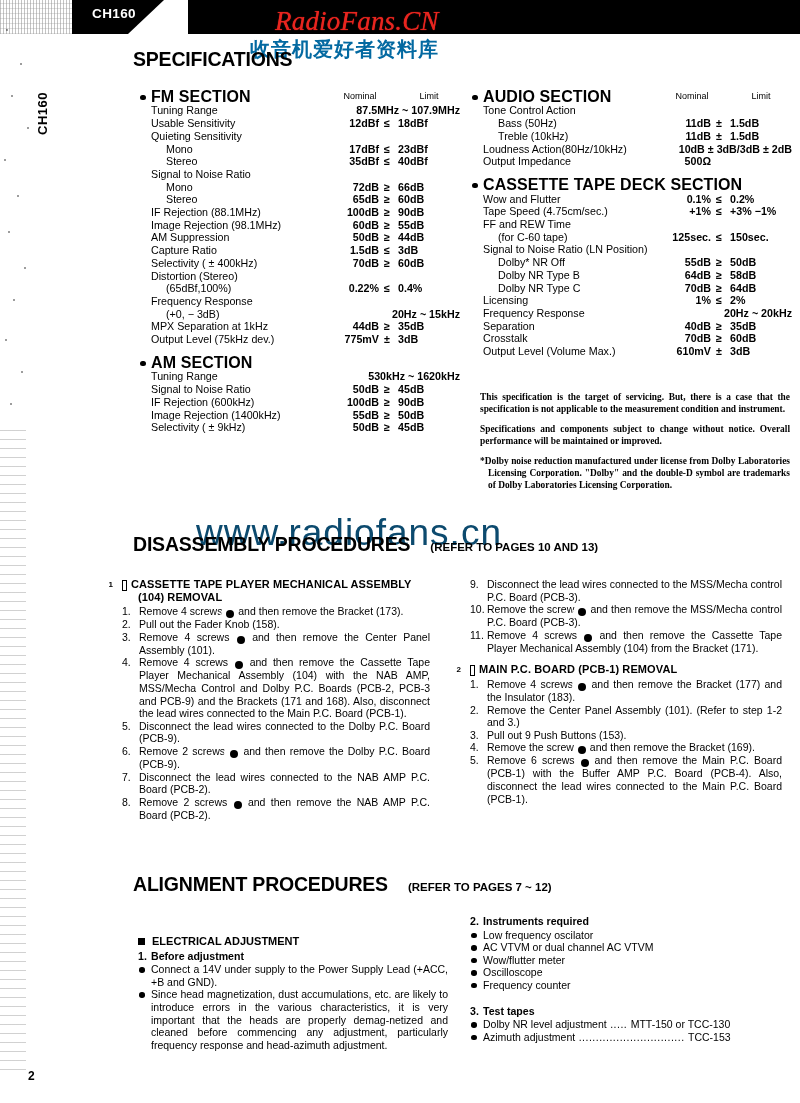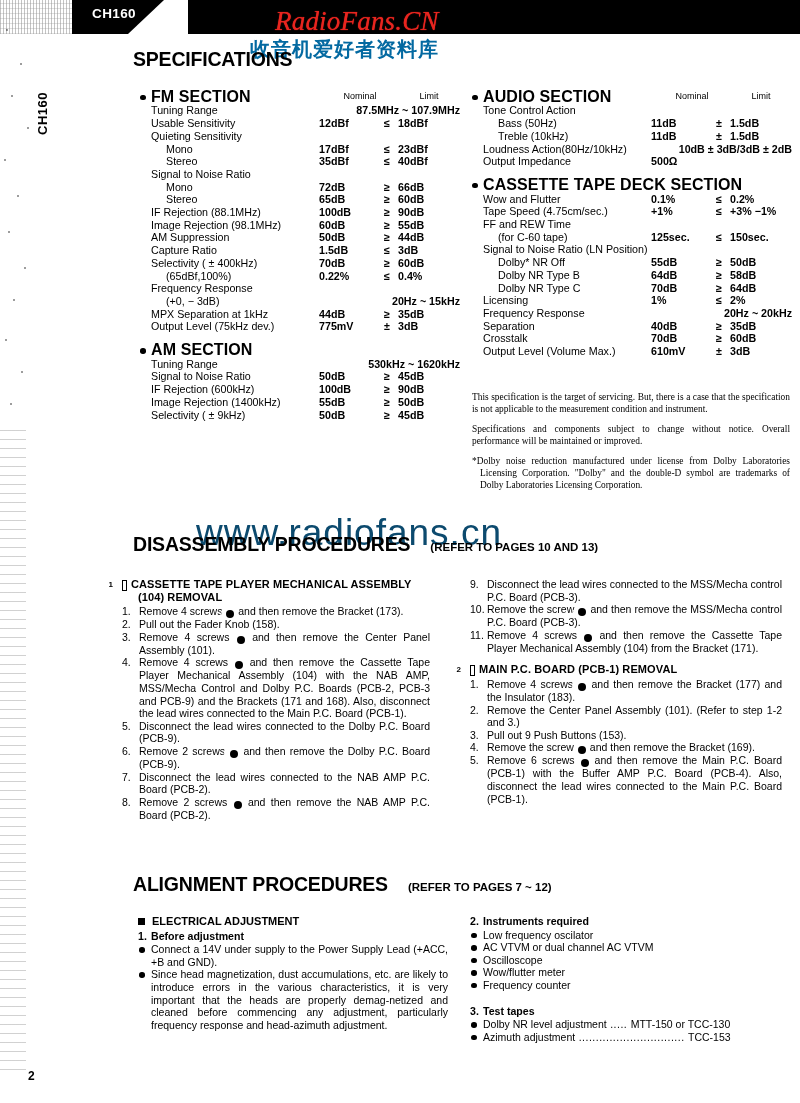--- a/index.html
+++ b/index.html
@@ -117,41 +117,41 @@
   }
   .grp-gap{height:11px;}
 
   .srow{display:flex;align-items:baseline;white-space:nowrap;}
   .srow .lbl{padding-left:11px;flex:0 0 auto;}
   .srow .lbl.ind{padding-left:26px;}
   .srow .vals{
     margin-left:auto;display:flex;align-items:baseline;
     font-weight:bold;
   }
-  .srow .nom{width:60px;}
+  .srow .nom{width:60px;text-align:right;}
   .srow .op{width:16px;text-align:center;}
   .srow .lim{width:62px;text-align:left;padding-left:3px;}
   .srow .wide{text-align:right;font-weight:bold;}
   .srow.full .vals{font-weight:bold;}
 
   .colhead{
     display:flex;font-size:9px;font-weight:normal;
     margin-bottom:1px;
   }
   .colhead .sp{margin-left:auto;}
   .colhead .n{width:76px;text-align:center;}
   .colhead .l{width:62px;text-align:center;}
 
   
   #notes{
     position:absolute;left:472px;top:392px;width:318px;
     font-family:"Liberation Serif", serif;
     font-size:9.4px;line-height:11.6px;text-align:justify;
   }
-  #notes p{margin:0 0 9px 0;}
+  #notes p{margin:0 0 9px 8px;font-weight:bold;}
   #notes p.hang{padding-left:8px;text-indent:-8px;}
 
   
   .proc-col{position:absolute;font-size:10.5px;line-height:12.6px;}
   #disasm-left{left:122px;top:578px;width:308px;}
   #disasm-right{left:470px;top:578px;width:312px;}
   #align-left{left:138px;top:915px;width:310px;}
   #align-right{left:470px;top:915px;width:315px;}
 
   .sq-head{
@@ -173,20 +173,21 @@
     background:#000;color:#fff;font-size:6px;line-height:8px;
     text-align:center;font-weight:bold;vertical-align:-1px;
     margin:0 1px;
   }
   .gap-sm{height:9px;}
   .gap-md{height:13px;}
 
   .blk-head{
     font-weight:bold;font-size:11px;position:relative;padding-left:14px;
     margin-bottom:2px;
+    margin-top:20px;
   }
   .blk-head:before{
     content:"";position:absolute;left:0;top:2.5px;
     width:7px;height:7px;background:#000;
   }
   .sub-head{font-weight:bold;font-size:10.6px;padding-left:0;margin-bottom:1px;}
   .sub-head .n{display:inline-block;width:13px;}
   .bullet{
     position:relative;padding-left:13px;text-align:justify;
     margin-bottom:0;
@@ -334,20 +335,28 @@
             <span class="op">≤</span>
             <span class="lim">3dB</span>
           </span>
         </div>
         <div class="srow">
           <span class="lbl">Selectivity ( ± 400kHz)</span>
           <span class="vals">
             <span class="nom">70dB</span>
             <span class="op">≥</span>
             <span class="lim">60dB</span>
+          </span>
+        </div>
+        <div class="srow">
+          <span class="lbl">Distortion (Stereo)</span>
+          <span class="vals">
+            <span class="nom"></span>
+            <span class="op"></span>
+            <span class="lim"></span>
           </span>
         </div>
         <div class="srow">
           <span class="lbl ind">(65dBf,100%)</span>
           <span class="vals">
             <span class="nom">0.22%</span>
             <span class="op">≤</span>
             <span class="lim">0.4%</span>
           </span>
         </div>
@@ -630,22 +639,22 @@
       </div>
   </div>
 
   <div class="proc-col" id="align-right">
     <div class="sub-head">
       <span class="n">2.</span><span>Instruments required</span>
     </div>
     <div id="instrument-items">
         <div class="bullet">Low frequency oscilator</div>
         <div class="bullet">AC VTVM or dual channel AC VTVM</div>
+        <div class="bullet">Wow/flutter meter</div>
         <div class="bullet">Oscilloscope</div>
-        <div class="bullet">Wow/flutter meter</div>
         <div class="bullet">Frequency counter</div>
       </div>
     <div class="gap-md"></div>
     <div class="sub-head">
       <span class="n">3.</span><span>Test tapes</span>
     </div>
     <div id="tape-items">
         <div class="bullet"><span>Dolby NR level adjustment</span><span class="dots"> ..... </span><span>MTT-150 or TCC-130</span></div>
         <div class="bullet"><span>Azimuth adjustment</span><span class="dots"> ............................... </span><span>TCC-153</span></div>
       </div>

